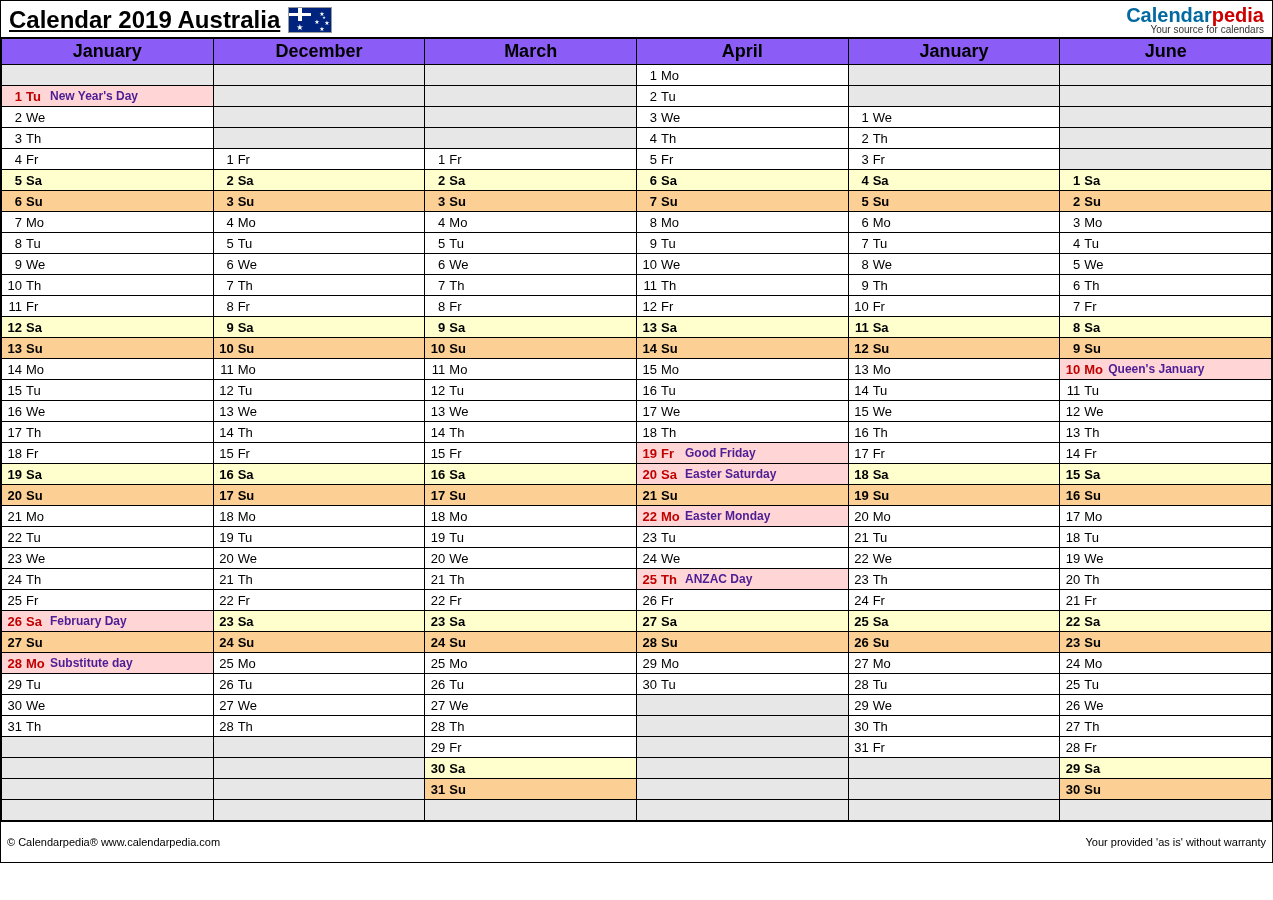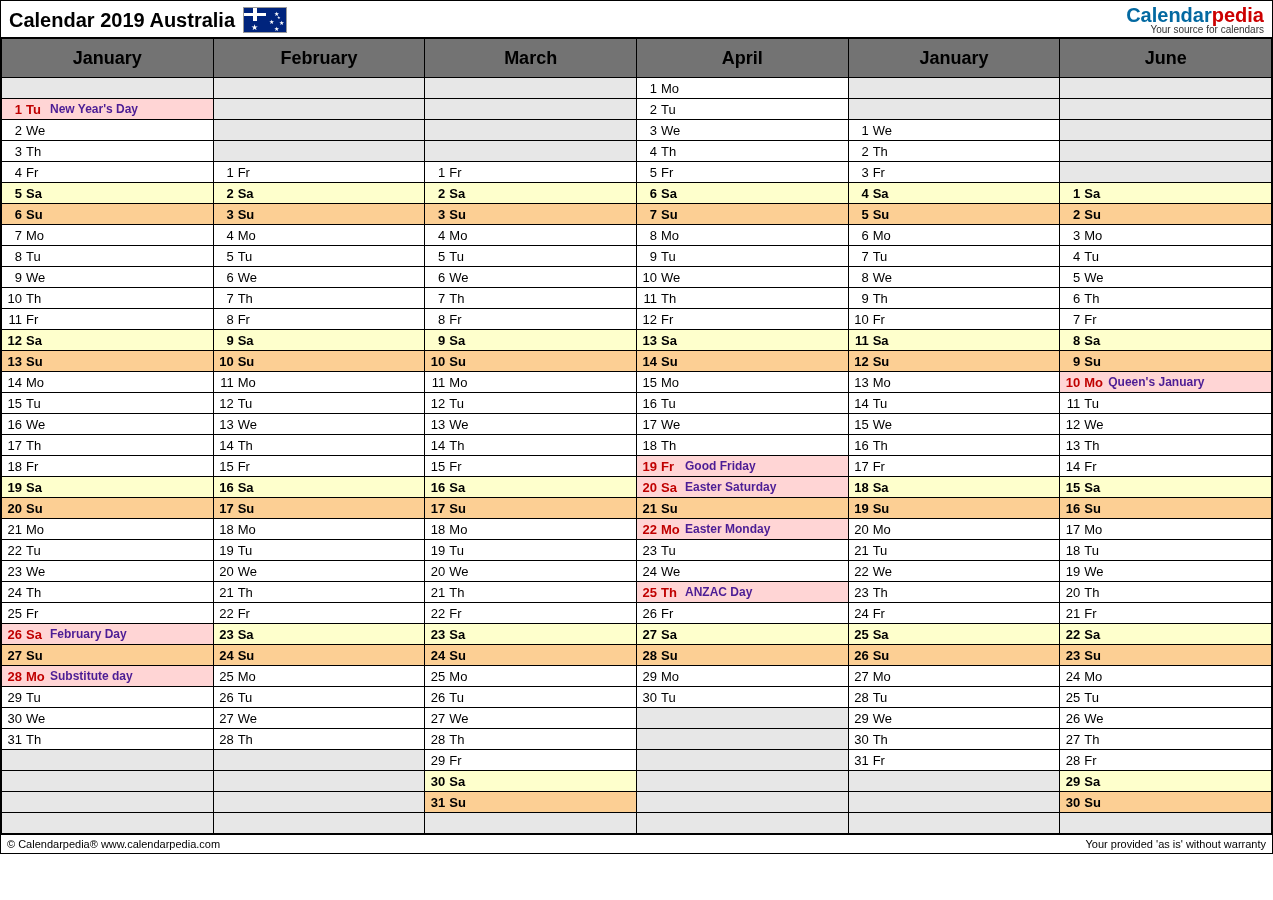--- a/index.html
+++ b/index.html
@@ -21,23 +21,24 @@
     justify-content: space-between;
     padding: 4px 8px 2px 8px;
     border-bottom: 1px solid #000;
   }
   .header-left {
     display: flex;
     align-items: center;
     gap: 8px;
   }
   .title {
-    font-size: 20px;
+    font-size: 24px;
     font-weight: bold;
     color: #000;
+    text-decoration: underline;
   }
   .flag {
     width: 44px;
     height: 26px;
     background: #00247d;
     position: relative;
     display: inline-block;
     border: 1px solid #999;
   }
   .flag::before {
@@ -76,25 +77,25 @@
     width: 100%;
     border-collapse: collapse;
   }
   .grid td, .grid th {
     border: 1px solid #000;
     height: 21px;
     vertical-align: middle;
     padding: 0;
   }
   .grid th {
-    background: #737373;
+    background: #8b5cf6;
     font-size: 18px;
     font-weight: bold;
     text-align: center;
-    height: 39px;
+    height: 26px;
   }
   .col { width: 16.666%; }
   .cell {
     display: flex;
     align-items: center;
     height: 100%;
     font-size: 13px;
     padding-left: 4px;
   }
   .cell .num {
@@ -112,21 +113,21 @@
   }
   .empty { background: #e7e7e7; }
   .sat { background: #feffcc; font-weight: bold; }
   .sun { background: #fccf94; font-weight: bold; }
   .hol { background: #ffd5d5; font-weight: bold; color: #c00000; }
   .hol .evt { color: #4c1d95; }
   .footer {
     display: flex;
     justify-content: space-between;
     font-size: 11px;
-    padding: 3px 6px;
+    padding: 14px 6px;
     border-top: 1px solid #000;
     text-align: right;
   }
 </style>
 </head>
 <body>
 
 <div class="page">
 
   <div class="header">
@@ -154,21 +155,21 @@
       <col class="col">
         <col class="col">
         <col class="col">
         <col class="col">
         <col class="col">
         <col class="col">
     </colgroup>
     <thead>
       <tr id="month-header-row">
           <th>January</th>
-          <th>February</th>
+          <th>December</th>
           <th>March</th>
           <th>April</th>
           <th>January</th>
           <th>June</th>
         </tr>
     </thead>
     <tbody id="calendar-body">
         <tr>
           <td class="empty"></td>
           <td class="empty"></td>

